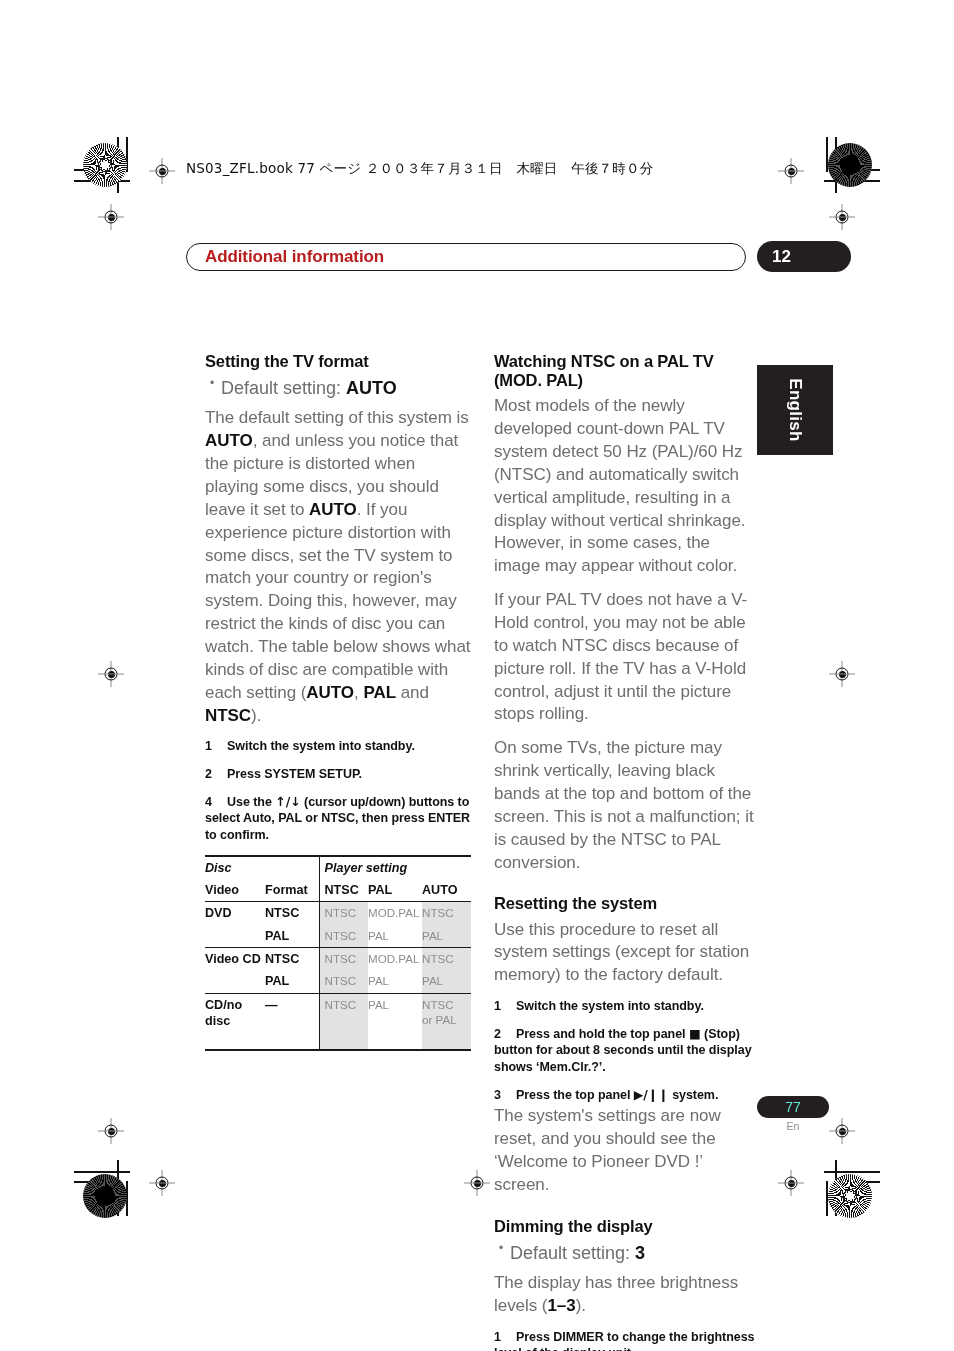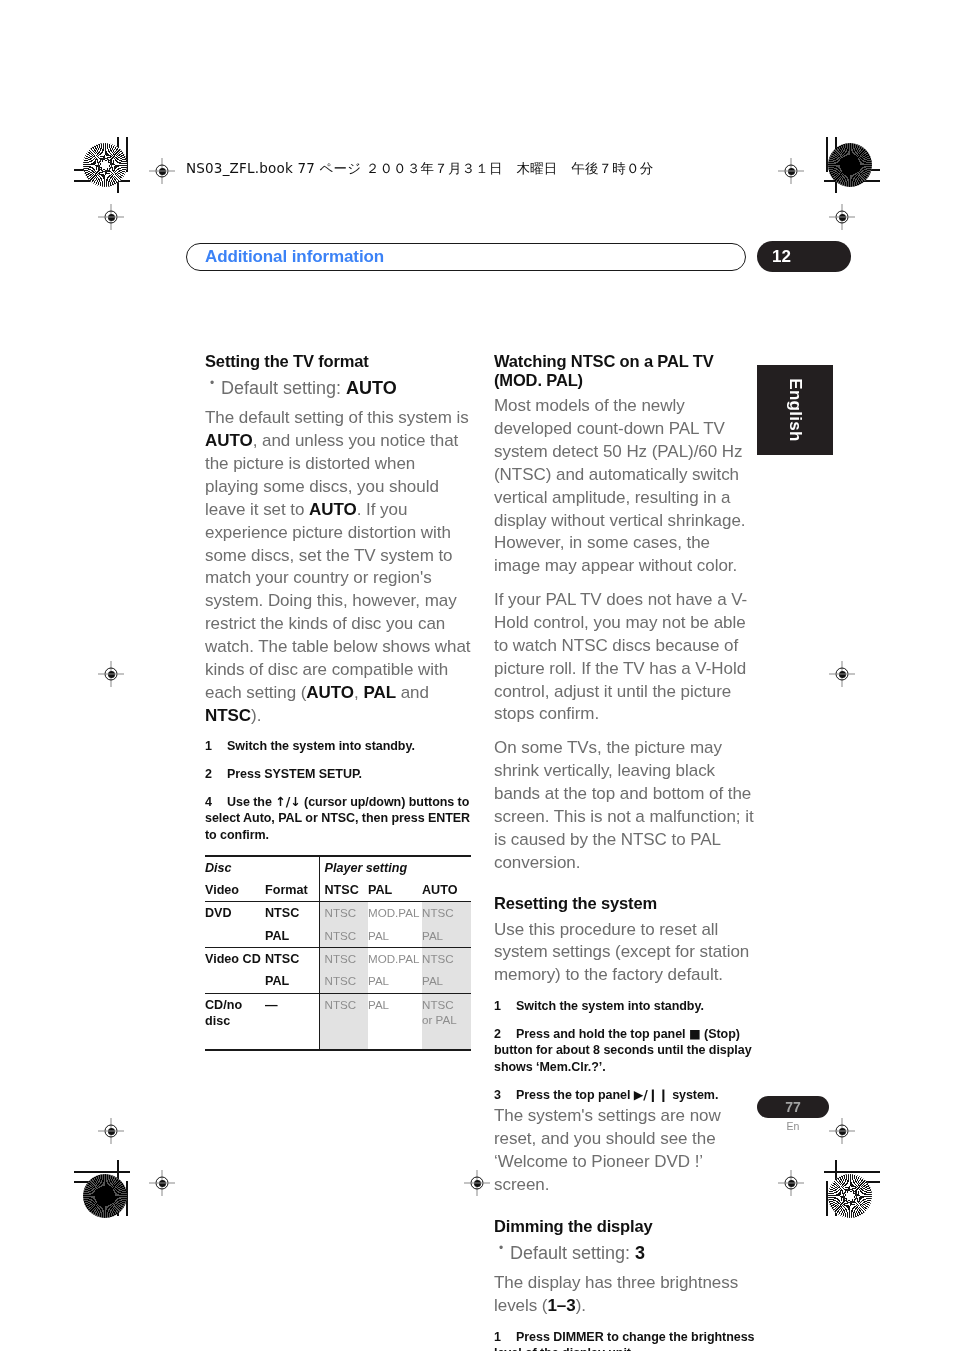--- a/index.html
+++ b/index.html
@@ -35,21 +35,21 @@
   }
 
   
   .slug{position:absolute;left:186px;top:160px;font-size:13.5px;color:#111;
         font-family:"DejaVu Sans","Liberation Sans",sans-serif;letter-spacing:.2px;white-space:nowrap;}
 
   
   .hdr-bar{position:absolute;left:186px;top:243px;width:560px;height:28px;
            border:1.6px solid #1a1a1a;border-radius:14px;box-sizing:border-box;background:#fff;}
   .hdr-title{position:absolute;left:18px;top:50%;transform:translateY(-50%);
-             font-size:17px;font-weight:bold;color:#3b82f6;letter-spacing:-0.1px;}
+             font-size:17px;font-weight:bold;color:#b91c1c;letter-spacing:-0.1px;}
   .chap-num{position:absolute;left:757px;top:241px;width:94px;height:31px;
             background:#231f20;border-radius:15.5px;color:#fff;font-size:17px;font-weight:bold;
             display:flex;align-items:center;padding-left:15px;box-sizing:border-box;}
 
   
   .lang-tab{position:absolute;left:757px;top:365px;width:76px;height:90px;background:#231f20;}
   .lang-tab span{position:absolute;left:50%;top:50%;transform:translate(-50%,-50%) rotate(90deg);
     color:#fff;font-size:17px;font-weight:bold;white-space:nowrap;letter-spacing:.3px;}
 
   
@@ -76,21 +76,21 @@
   .thead-top td{border-top:2.2px solid #1a1a1a;padding-top:5px;font-style:italic;}
   .hcell{font-weight:bold;color:#111;font-size:12.6px;}
   .bcell{color:#8d8d8d;font-size:11.6px;}
   .shade{background:#e2e2e2;}
   .rule-strong{border-bottom:1.5px solid #1a1a1a;}
   .rule-bottom{border-bottom:2.2px solid #1a1a1a;}
   .vsep{border-left:1.5px solid #1a1a1a;padding-left:5px !important;}
 
   
   .pg{position:absolute;left:757px;top:1096px;width:72px;height:22px;background:#231f20;border-radius:11px;
-      color:#a3a3a3;font-size:14px;font-weight:bold;display:flex;align-items:center;justify-content:center;}
+      color:#5eead4;font-size:14px;font-weight:normal;display:flex;align-items:center;justify-content:center;}
   .pg-en{position:absolute;left:757px;top:1120px;width:72px;text-align:center;font-size:10.5px;color:#8d8d8d;}
 </style>
 </head>
 <body>
 
 <div class="page">
 
   <div class="corner" style="left:74px;top:137px;width:56px;height:56px;">
     <span style="left:0;top:43px;width:56px;height:2px;"></span>
     <span style="left:43px;top:0;width:2px;height:56px;"></span>
@@ -254,21 +254,21 @@
   </div>
 
   <div class="col col-right">
 
     <h2 class="sect">
       <span>Watching NTSC on a PAL TV</span><br>
       <span>(MOD. PAL)</span>
     </h2>
 
     <p class="body">Most models of the newly developed count-down PAL TV system detect 50 Hz (PAL)/60 Hz (NTSC) and automatically switch vertical amplitude, resulting in a display without vertical shrinkage. However, in some cases, the image may appear without color.</p>
-    <p class="body">If your PAL TV does not have a V-Hold control, you may not be able to watch NTSC discs because of picture roll. If the TV has a V-Hold control, adjust it until the picture stops confirm.</p>
+    <p class="body">If your PAL TV does not have a V-Hold control, you may not be able to watch NTSC discs because of picture roll. If the TV has a V-Hold control, adjust it until the picture stops rolling.</p>
     <p class="body">On some TVs, the picture may shrink vertically, leaving black bands at the top and bottom of the screen. This is not a malfunction; it is caused by the NTSC to PAL conversion.</p>
 
     <h2 class="sect" style="margin-top:20px">Resetting the system</h2>
     <p class="body">Use this procedure to reset all system settings (except for station memory) to the factory default.</p>
 
     <p class="step">
       <span class="n">1</span><span>Switch the system into standby.</span>
     </p>
 
     <p class="step">

